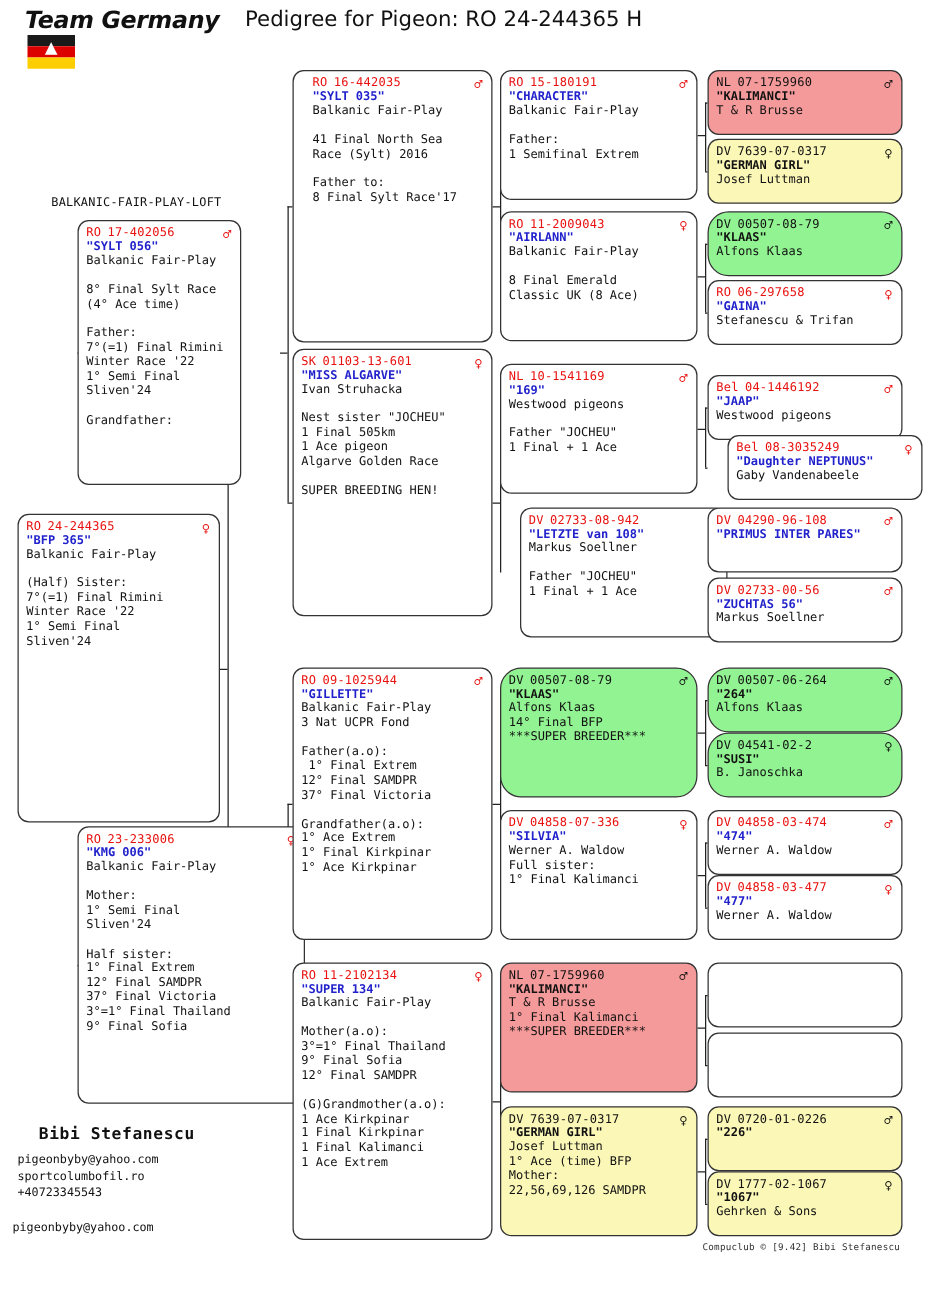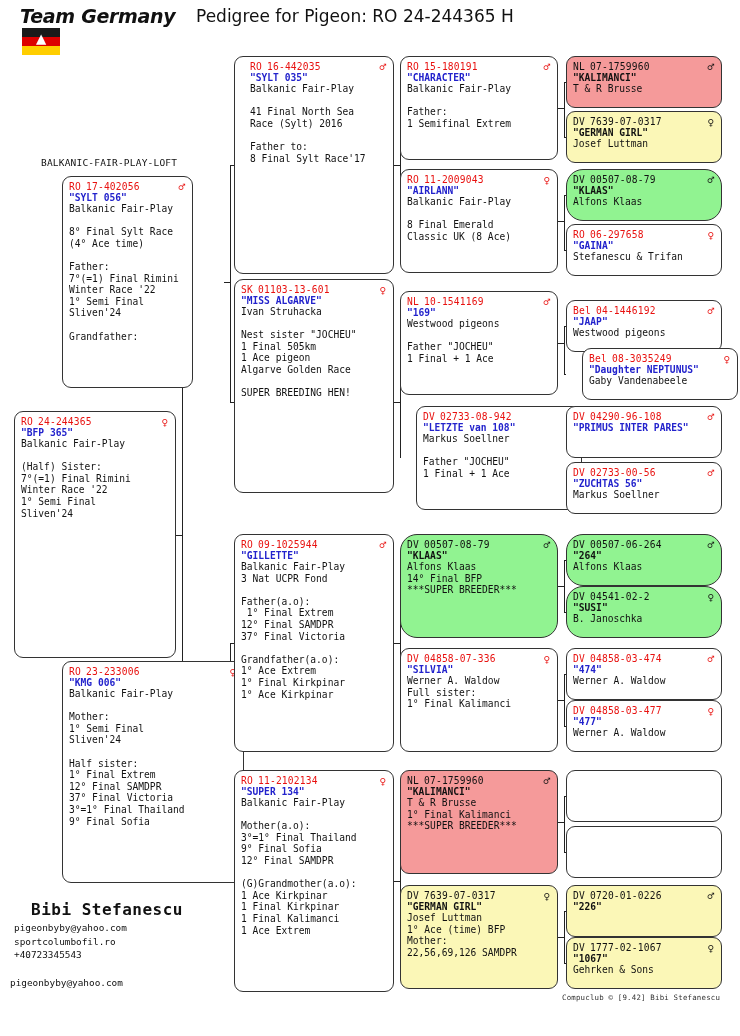--- a/index.html
+++ b/index.html
@@ -64,21 +64,21 @@
   .bx.grn .ring,.bx.grn .nm,.bx.grn .tx{color:#111;}
   .bx.grn .nm{font-weight:bold;}
   .bx.red .sex,.bx.yel .sex,.bx.grn .sex,.bx.yel2 .sex{color:#111;}
   
   .ln-h,.ln-v{position:absolute;background:#222;}
   .ln-h{height:1px;}
   .ln-v{width:1px;}
   
   .owner{
     position:absolute;left:14px;top:900px;
-    font-size:16px;font-weight:bold;color:#111;letter-spacing:0.5px;padding-left:17px;
+    font-size:13px;font-weight:bold;color:#111;letter-spacing:0.5px;padding-left:17px;
   }
   .contact{position:absolute;left:14px;top:921px;font-size:9.4px;color:#111;line-height:13.5px;}
   .contact2{position:absolute;left:10px;top:977px;font-size:9.4px;color:#111;}
   .credit{
     position:absolute;left:562px;top:993px;
     font-size:7.4px;color:#333;white-space:nowrap;letter-spacing:0.2px;
   }
 </style>
 </head>
 <body>

